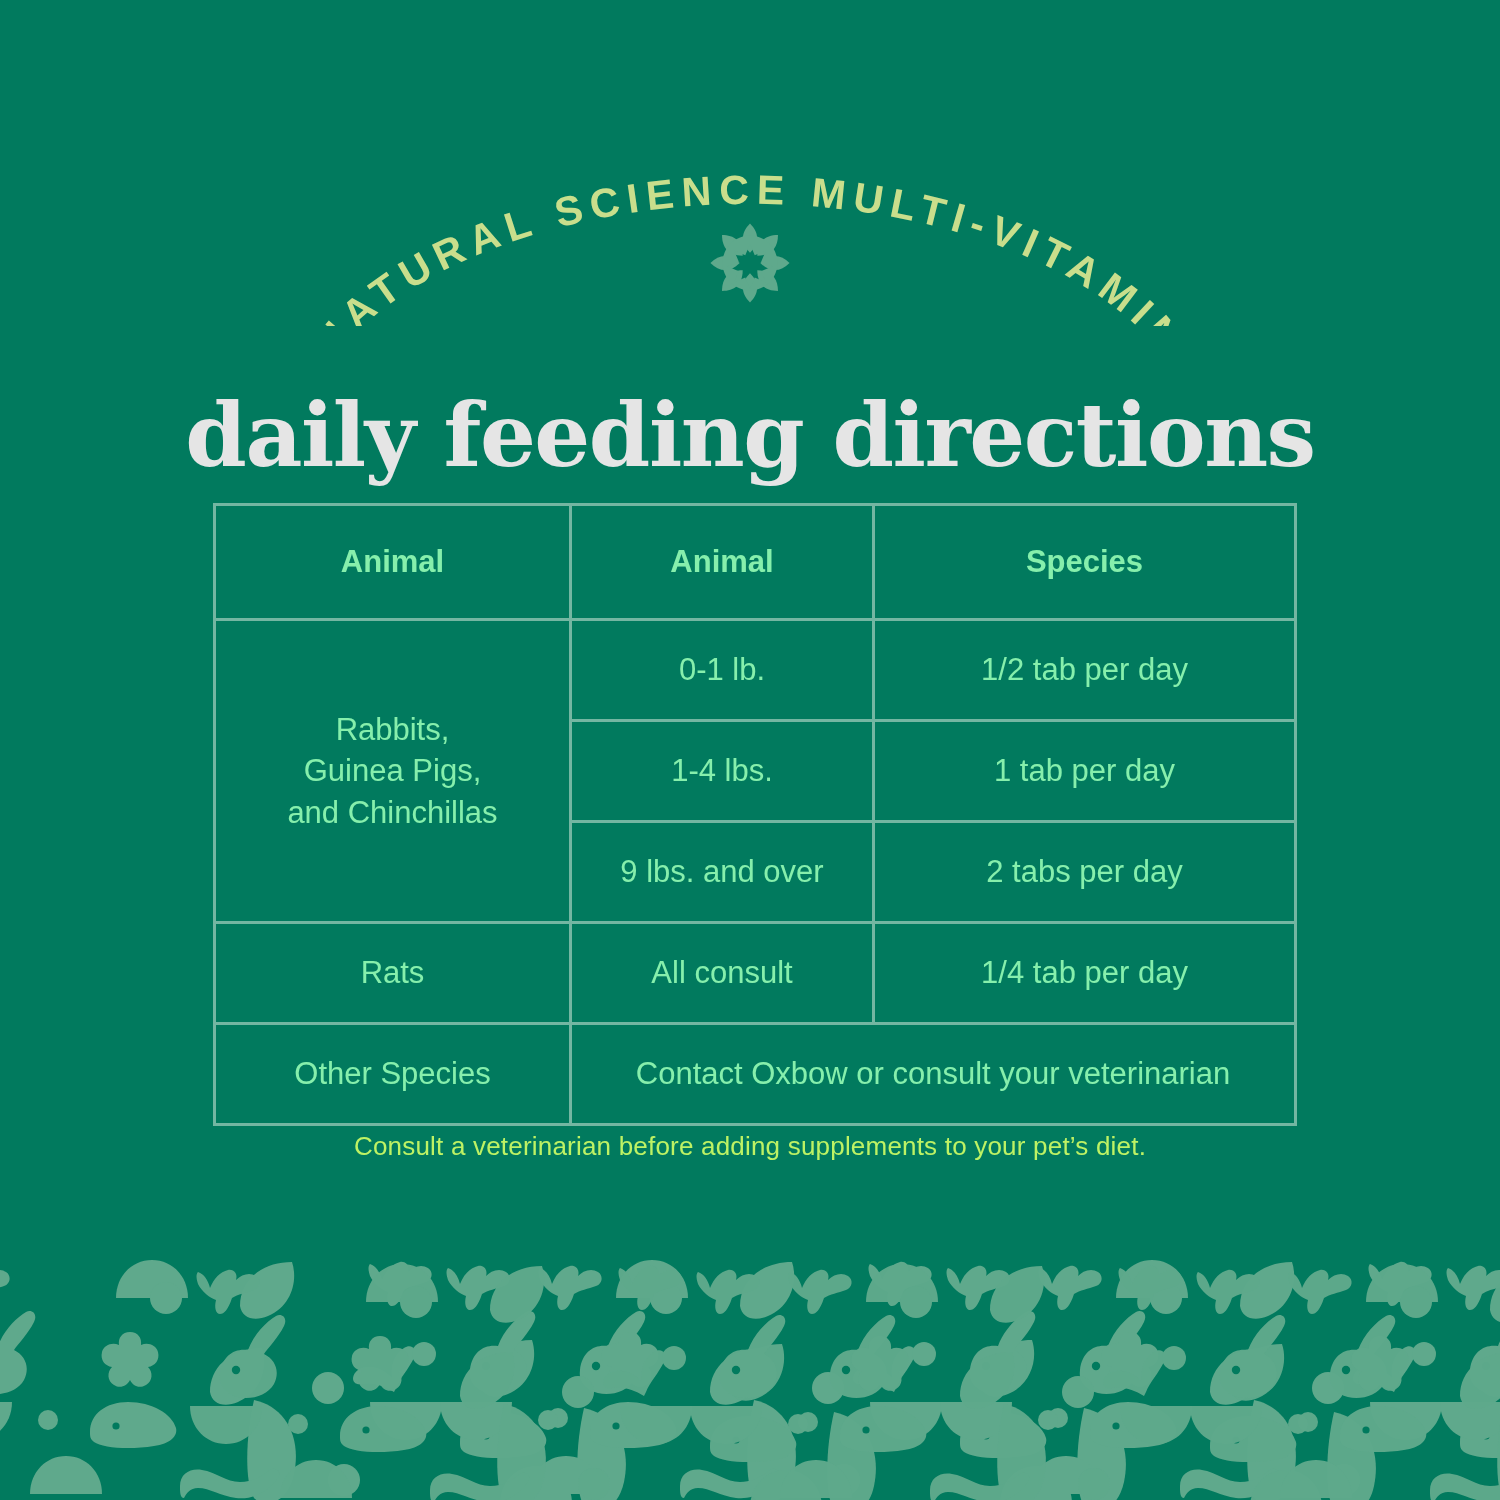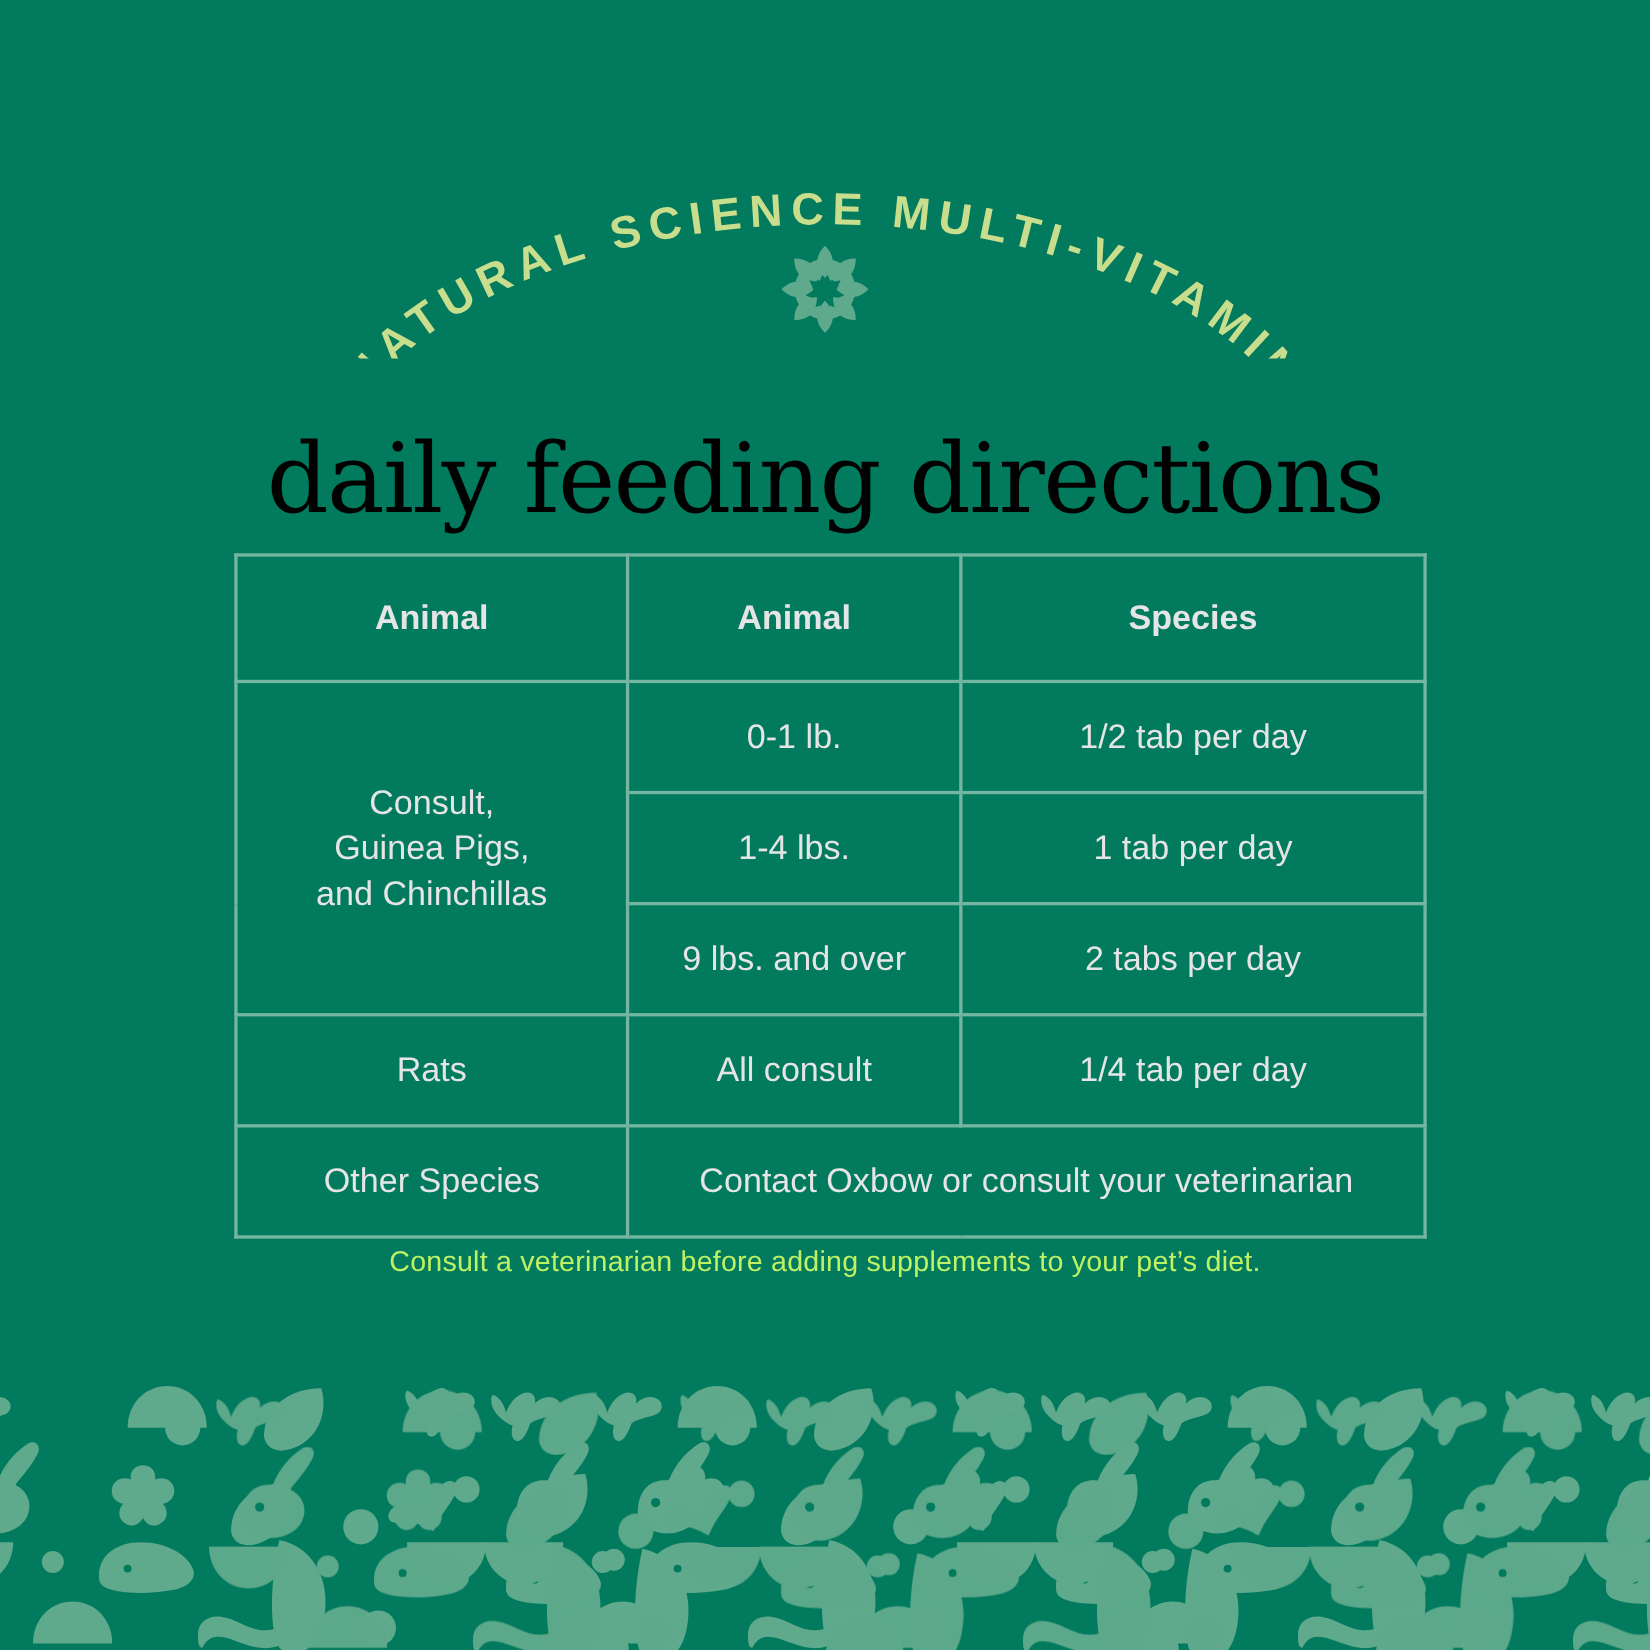--- a/index.html
+++ b/index.html
@@ -42,39 +42,39 @@
   }
 
   
   #page-title {
     position: absolute;
     top: 330px;
     left: 0;
     width: 1500px;
     text-align: center;
     font-family: "DejaVu Serif", "Liberation Serif", serif;
-    font-weight: normal;
+    font-weight: bold;
     font-size: 88px;
     line-height: 1.05;
     letter-spacing: -1.5px;
-    color: #000000;
+    color: #e5e5e5;
   }
 
   
   #feeding-table {
     position: absolute;
     left: 213px;
     top: 503px;
     width: 1075px;
     border-collapse: collapse;
     table-layout: fixed;
   }
   #feeding-table td, #feeding-table th {
     border: 3px solid #74B6A2;
-    color: #e5e5e5;
+    color: #86efac;
     text-align: center;
     vertical-align: middle;
     font-family: "Liberation Sans", sans-serif;
     font-weight: normal;
     font-size: 31px;
     line-height: 1.34;
     padding: 0;
   }
   #feeding-table th {
     font-weight: bold;
@@ -157,21 +157,21 @@
     <tr>
       <th class="col-animal">Animal</th>
       <th class="col-weight">Animal</th>
       <th class="col-amount">Species</th>
     </tr>
   </thead>
   <tbody>
 
     <tr>
       <td class="tall-cell" rowspan="3">
-        <div>Consult,</div>
+        <div>Rabbits,</div>
         <div>Guinea Pigs,</div>
         <div>and Chinchillas</div>
       </td>
       <td class="body-cell">0-1 lb.</td>
       <td class="body-cell">1/2 tab per day</td>
     </tr>
     <tr>
       <td class="body-cell">1-4 lbs.</td>
       <td class="body-cell">1 tab per day</td>
     </tr>

